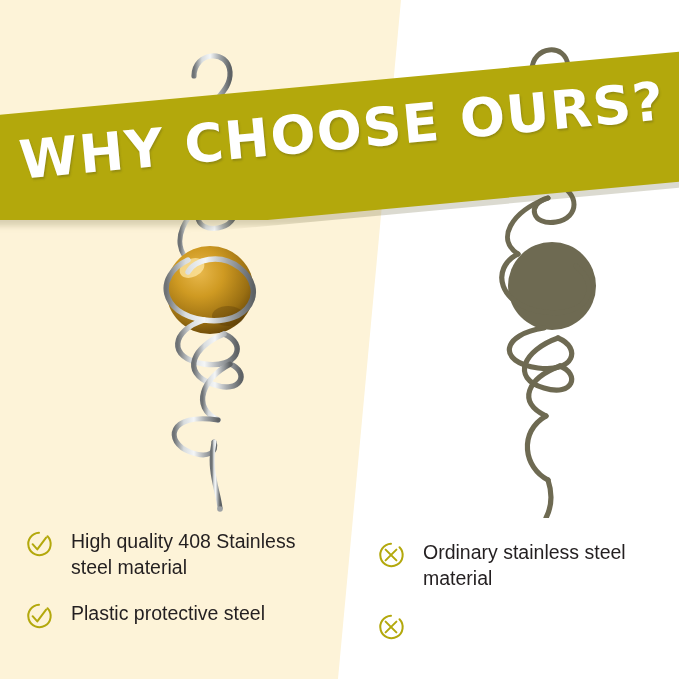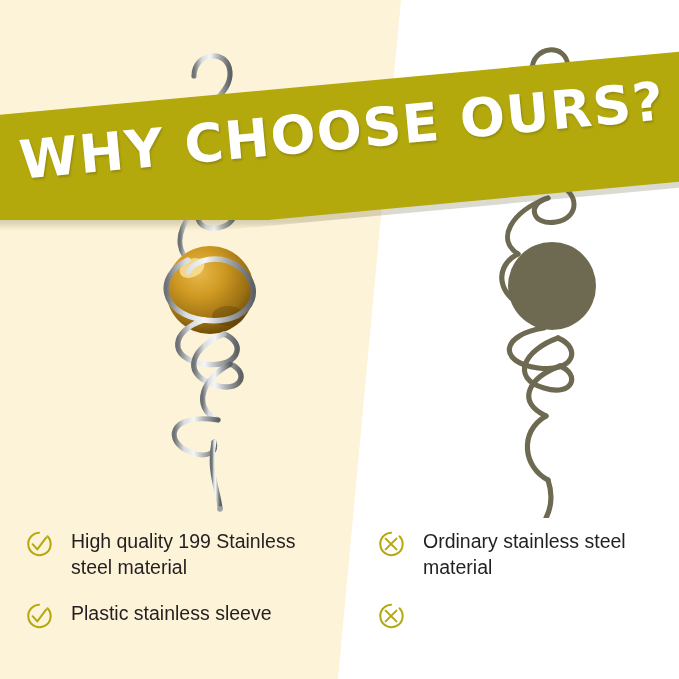--- a/index.html
+++ b/index.html
@@ -75,21 +75,21 @@
 
   
   .features{
     position:absolute;
     top:528px;
     display:flex;
     flex-direction:column;
     gap:20px;
   }
   #features-left{left:24px;width:310px;}
-  #features-right{left:376px;width:290px;}
+  #features-right{left:376px;width:290px;margin-top:11px;}
 
   .feature-row{
     display:flex;
     align-items:flex-start;
     gap:17px;
   }
   .feat-icon{
     flex:0 0 auto;
     width:30px;height:30px;
     margin-top:1px;
@@ -206,31 +206,31 @@
 
   <div class="features" id="features-left">
 
     <div class="feature-row">
       <span class="feat-icon">
         <svg viewBox="0 0 30 30" width="30" height="30" xmlns="http://www.w3.org/2000/svg">
           <path d="M23.5 7.2 A11.2 11.2 0 1 1 15 3.8" fill="none" stroke="#b3a80c" stroke-width="2" stroke-linecap="round"></path>
           <path d="M8.6 15.2 L13.3 20.4 L22.1 8.6" fill="none" stroke="#b3a80c" stroke-width="2" stroke-linecap="round" stroke-linejoin="round"></path>
         </svg>
       </span>
-      <span class="feat-text">High quality 199 Stainless steel material</span>
+      <span class="feat-text">High quality 408 Stainless steel material</span>
     </div>
 
     <div class="feature-row">
       <span class="feat-icon">
         <svg viewBox="0 0 30 30" width="30" height="30" xmlns="http://www.w3.org/2000/svg">
           <path d="M23.5 7.2 A11.2 11.2 0 1 1 15 3.8" fill="none" stroke="#b3a80c" stroke-width="2" stroke-linecap="round"></path>
           <path d="M8.6 15.2 L13.3 20.4 L22.1 8.6" fill="none" stroke="#b3a80c" stroke-width="2" stroke-linecap="round" stroke-linejoin="round"></path>
         </svg>
       </span>
-      <span class="feat-text">Plastic stainless sleeve</span>
+      <span class="feat-text">Plastic protective steel</span>
     </div>
 
   </div>
 
   <div class="features" id="features-right">
 
     <div class="feature-row">
       <span class="feat-icon">
         <svg viewBox="0 0 30 30" width="30" height="30" xmlns="http://www.w3.org/2000/svg">
           <path d="M23.5 7.2 A11.2 11.2 0 1 1 15 3.8" fill="none" stroke="#b3a80c" stroke-width="2" stroke-linecap="round"></path>

